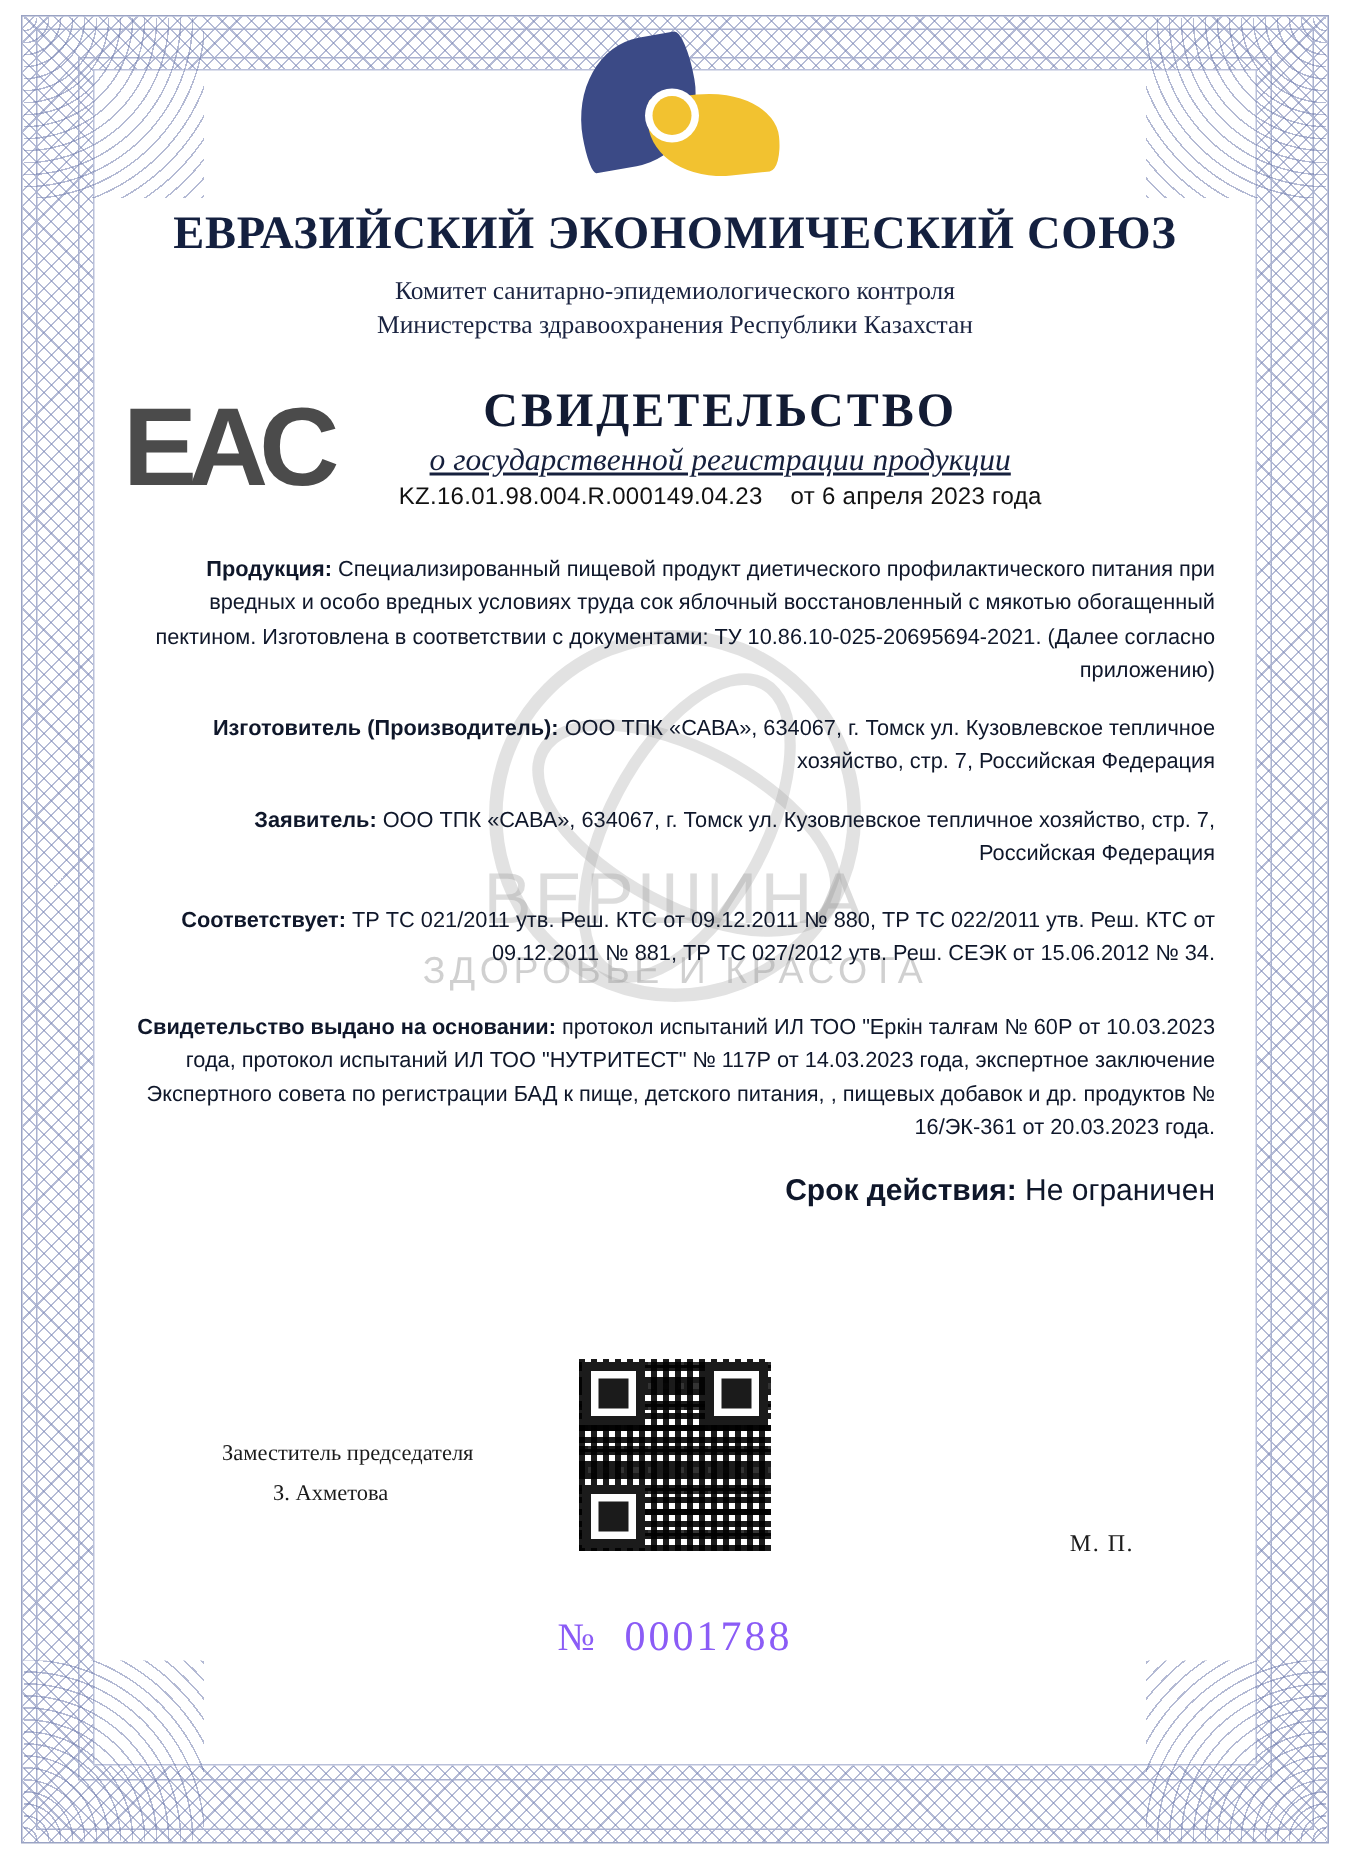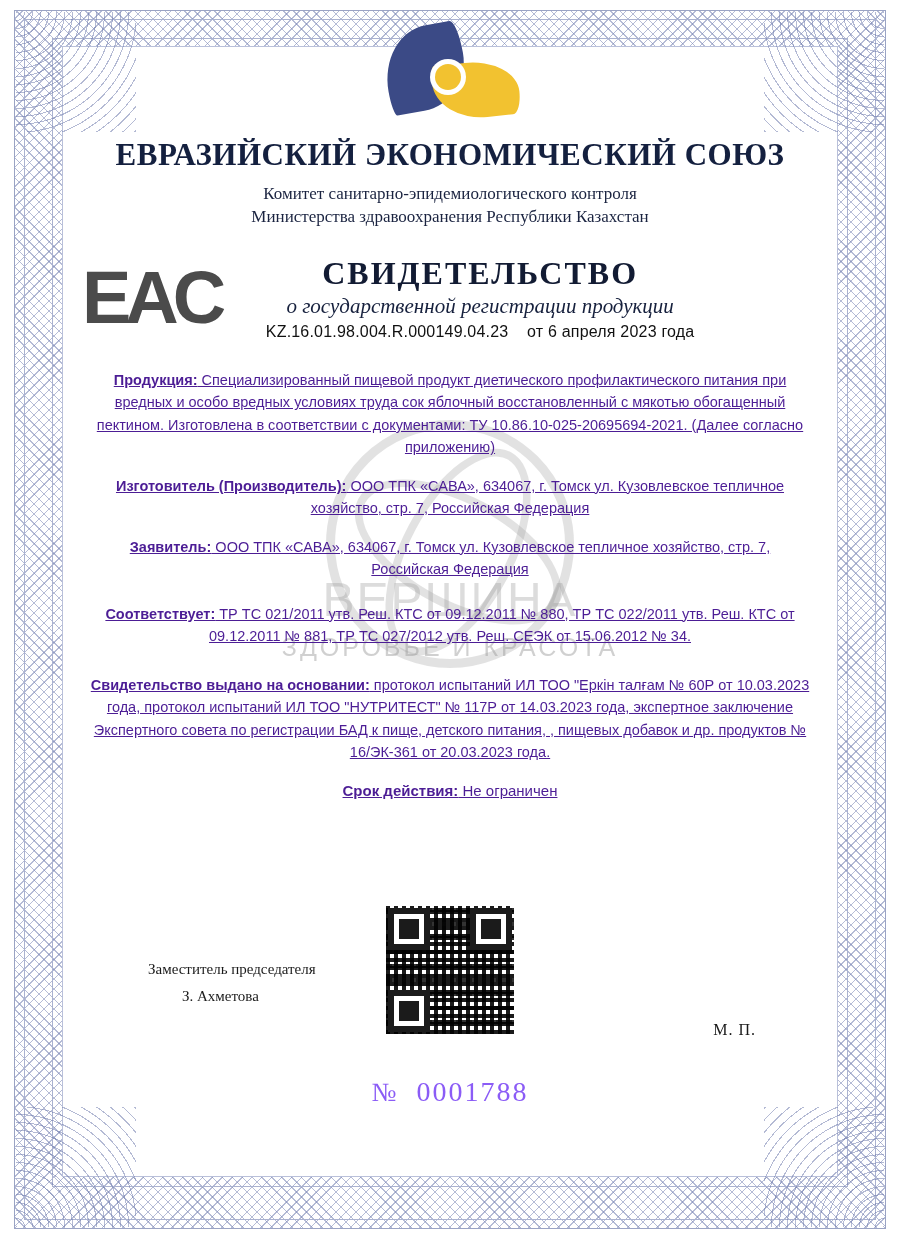--- a/index.html
+++ b/index.html
@@ -210,42 +210,42 @@
     font-size: 32px;
     letter-spacing: 2px;
     color: #121b33;
   }
   .cert-subtitle {
     font-family: "Liberation Serif", serif;
     font-style: italic;
     font-size: 21px;
     color: #16203d;
     margin-top: 2px;
+    text-decoration: underline;
   }
   .cert-number-line {
     margin-top: 4px;
     font-size: 16px;
     color: #111;
     letter-spacing: .2px;
   }
 
   .body-text {
     margin-top: 28px;
     font-size: 14.5px;
     line-height: 1.55;
-    color: #4c1d95;
-    text-align: center;
-    text-decoration: underline;
+    color: #0f172a;
+    text-align: right;
   }
   .para { margin-bottom: 16px; }
   .para b { font-weight: bold; }
 
   .validity {
     margin-top: 4px;
-    font-size: 15px;
+    font-size: 20px;
   }
   .validity b { font-weight: bold; }
 
   
   .qr-wrap {
     position: absolute;
     left: 0; right: 0;
     top: 880px;
     display: flex;
     justify-content: center;

